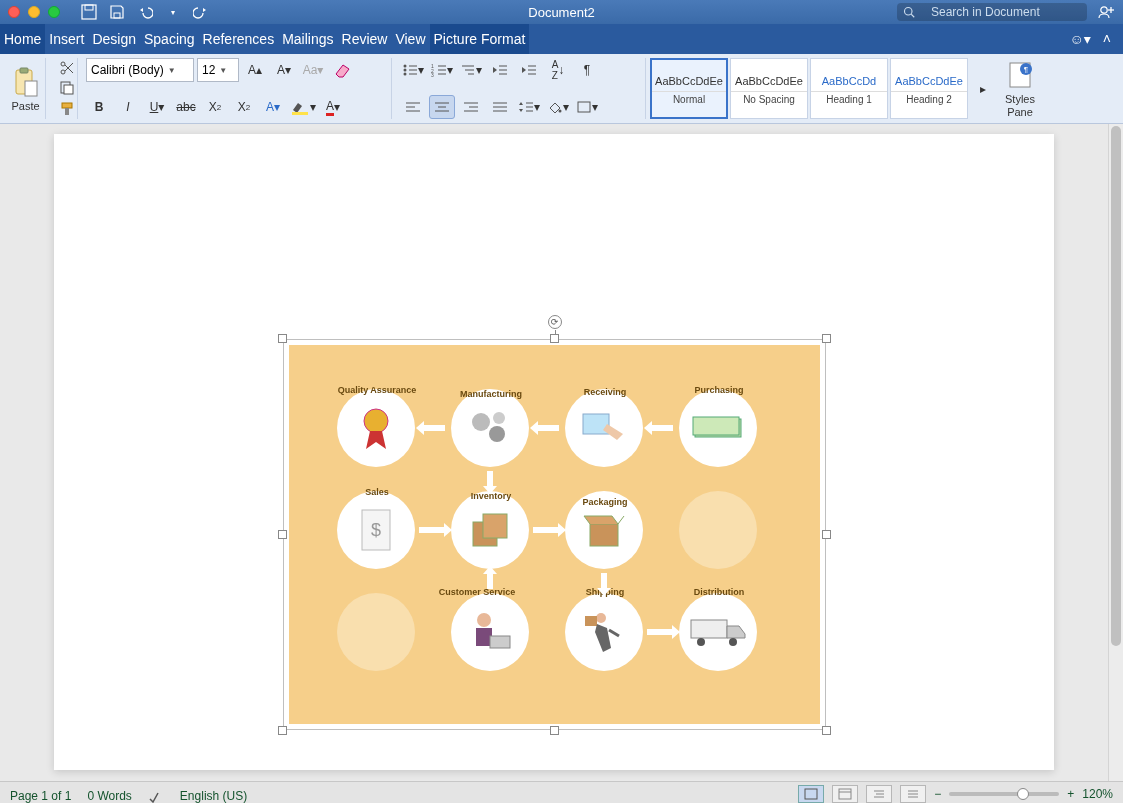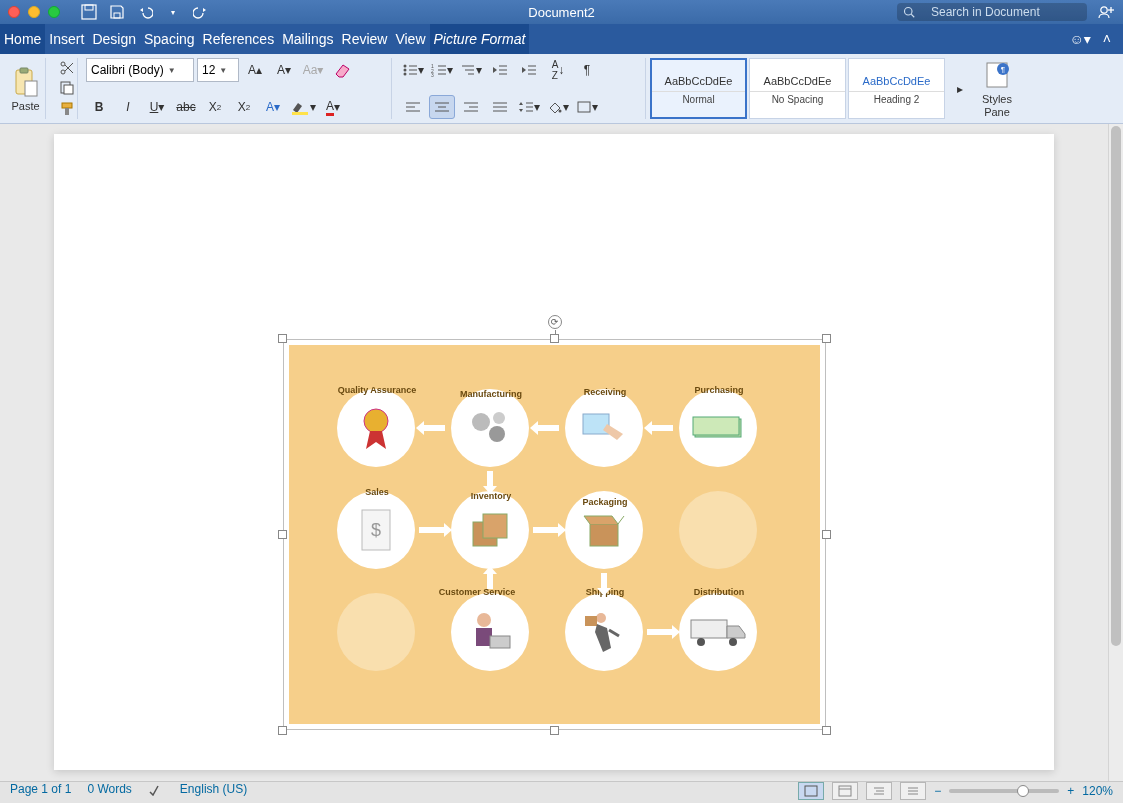--- a/index.html
+++ b/index.html
@@ -17,38 +17,38 @@
   .title-center { position: absolute; left: 50%; transform: translateX(-50%); color: #fff; font-size: 13px; font-weight: 500; }
   .search-wrap { margin-left: auto; display:flex; align-items:center; gap:10px; }
   .searchbox { background: rgba(0,0,0,0.2); border-radius: 4px; padding: 2px 6px; display:flex; align-items:center; gap:16px; color:#cde; }
   .searchbox input { background: transparent; border: none; color: #cde; font-size: 12px; width: 150px; outline:none; }
   .searchbox input::placeholder { color: #cde; }
 
   
   .tabsbar { height: 30px; background: #2a5a9e; display: flex; align-items: stretch; color: #fff; font-size: 14px; }
   .tab { padding: 0 4px; display:flex; align-items:center; cursor:pointer; }
   .tab.active { background: #1a4a8e; font-weight:500; }
-  .tab.context { background: #1a4a8e; font-style: italic; }
+  .tab.context { background: #1a4a8e; }
   .tabs-right { margin-left:auto; display:flex; align-items:center; gap:12px; padding-right:12px; }
 
   
   .ribbon { height: 70px; background: #e4ecf7; border-bottom: 1px solid #b9c7dd; display:flex; align-items:stretch; padding: 4px 6px; gap: 4px; }
   .group { display:flex; flex-direction:column; justify-content:space-between; padding: 0 4px; border-right: 1px solid #c7d3e6; }
   .group:last-child { border-right: none; }
   .group .row { display:flex; align-items:center; gap:3px; }
   .rbtn { min-width: 26px; height: 24px; border: 1px solid transparent; border-radius: 3px; display:flex; align-items:center; justify-content:center; font-size: 12px; color:#333; background:transparent; cursor:pointer; }
   .rbtn.active { background: #c7d7ef; border-color:#8aa8d8; }
   .combo { height: 24px; border: 1px solid #b0b9c7; background:#fff; display:flex; align-items:center; padding: 0 4px; font-size: 12px; gap:4px; }
   .combo .arrow { font-size:8px; color:#555; }
   .bigbtn { width: 40px; display:flex; flex-direction:column; align-items:center; justify-content:center; gap:2px; font-size:11px; color:#333; border-right: 1px solid #c7d3e6; padding: 0 6px; }
   .bigbtn .ico { width:28px; height:32px; display:flex; align-items:center; justify-content:center; }
 
   
   .styles-gallery { display:flex; gap:2px; align-items:stretch; }
-  .style-item { width: 97px; border: 1px solid #c7d3e6; background:#fff; display:flex; flex-direction:column; align-items:center; justify-content:center; font-size:10px; cursor:pointer; }
+  .style-item { width: 78px; border: 1px solid #c7d3e6; background:#fff; display:flex; flex-direction:column; align-items:center; justify-content:center; font-size:10px; cursor:pointer; }
   .style-item.selected { border: 2px solid #3a73c9; background:#eaf2fd; }
   .style-item .preview { font-size: 11px; color:#333; padding: 4px 0; }
   .style-item .preview.blue { color:#2a6ac8; }
   .style-item .label { font-size: 10px; color:#444; border-top:1px solid #ddd; width:100%; text-align:center; padding:2px 0; }
 
   
   .docarea { position:absolute; top:124px; bottom:22px; left:0; right:0; background:#e9e9e9; overflow:hidden; }
   .scrollbar-v { position:absolute; right:0; top:0; bottom:0; width:15px; background:#ececec; border-left:1px solid #d4d4d4; }
   .scrollbar-v .thumb { position:absolute; left:2px; right:2px; top:2px; height:520px; background:#c0c0c0; border-radius:6px; }
   .page { position:absolute; left:54px; top:10px; width:1000px; height:636px; background:#fff; box-shadow: 0 2px 8px rgba(0,0,0,0.15); }
@@ -73,21 +73,21 @@
   .node.faded { background:#f9dfae; }
   .node-label { position:absolute; font-size:9px; font-weight:bold; color:#6a4a10; text-align:center; width:100px; }
   .arrow-h { position:absolute; height:6px; background:#fff; }
   .arrow-h::after { content:""; position:absolute; right:-7px; top:-4px; border-left:8px solid #fff; border-top:7px solid transparent; border-bottom:7px solid transparent; }
   .arrow-h.rev::after { right:auto; left:-7px; border-left:none; border-right:8px solid #fff; }
   .arrow-v { position:absolute; width:6px; background:#fff; }
   .arrow-v::after { content:""; position:absolute; bottom:-7px; left:-4px; border-top:8px solid #fff; border-left:7px solid transparent; border-right:7px solid transparent; }
   .arrow-v.up::after { bottom:auto; top:-7px; border-top:none; border-bottom:8px solid #fff; }
 
   
-  .statusbar { position:absolute; bottom:0; left:0; right:0; height:22px; background:#e4e4e4; border-top:1px solid #c7c7c7; display:flex; align-items:flex-start; font-size:12px; color:#0369a1; padding: 0 10px; gap:16px; }
+  .statusbar { position:absolute; bottom:0; left:0; right:0; height:22px; background:#e4e4e4; border-top:1px solid #c7c7c7; display:flex; align-items:flex-end; font-size:12px; color:#14532d; padding: 0 10px; gap:16px; }
   .statusbar .right { margin-left:auto; display:flex; align-items:center; gap:8px; }
   .viewbtn { width:26px; height:18px; border:1px solid #b7b7b7; background:#f0f0f0; display:flex; align-items:center; justify-content:center; font-size:10px; cursor:pointer; }
   .viewbtn.active { background:#c8d8f0; border-color:#7aa; }
   .slider { width:110px; height:4px; background:#bbb; border-radius:2px; position:relative; }
   .slider .knob { position:absolute; left:62%; top:-4px; width:12px; height:12px; background:#fff; border:1px solid #888; border-radius:50%; }
 
   svg { display:block; }
 </style>
 </head>
 <body>
@@ -343,20 +343,24 @@
   </div>
 
   <div class="styles-gallery">
     <div class="style-item selected">
       <div class="preview">AaBbCcDdEe</div>
       <div class="label">Normal</div>
     </div>
     <div class="style-item">
       <div class="preview">AaBbCcDdEe</div>
       <div class="label">No Spacing</div>
+    </div>
+    <div class="style-item">
+      <div class="preview blue">AaBbCcDd</div>
+      <div class="label">Heading 1</div>
     </div>
     <div class="style-item">
       <div class="preview blue">AaBbCcDdEe</div>
       <div class="label">Heading 2</div>
     </div>
     <div class="rbtn" style="width:16px; align-self:center;">▸</div>
   </div>
   <div class="bigbtn" style="border-right:none;">
     <div class="ico">
         <svg width="26" height="30" viewBox="0 0 26 30">

